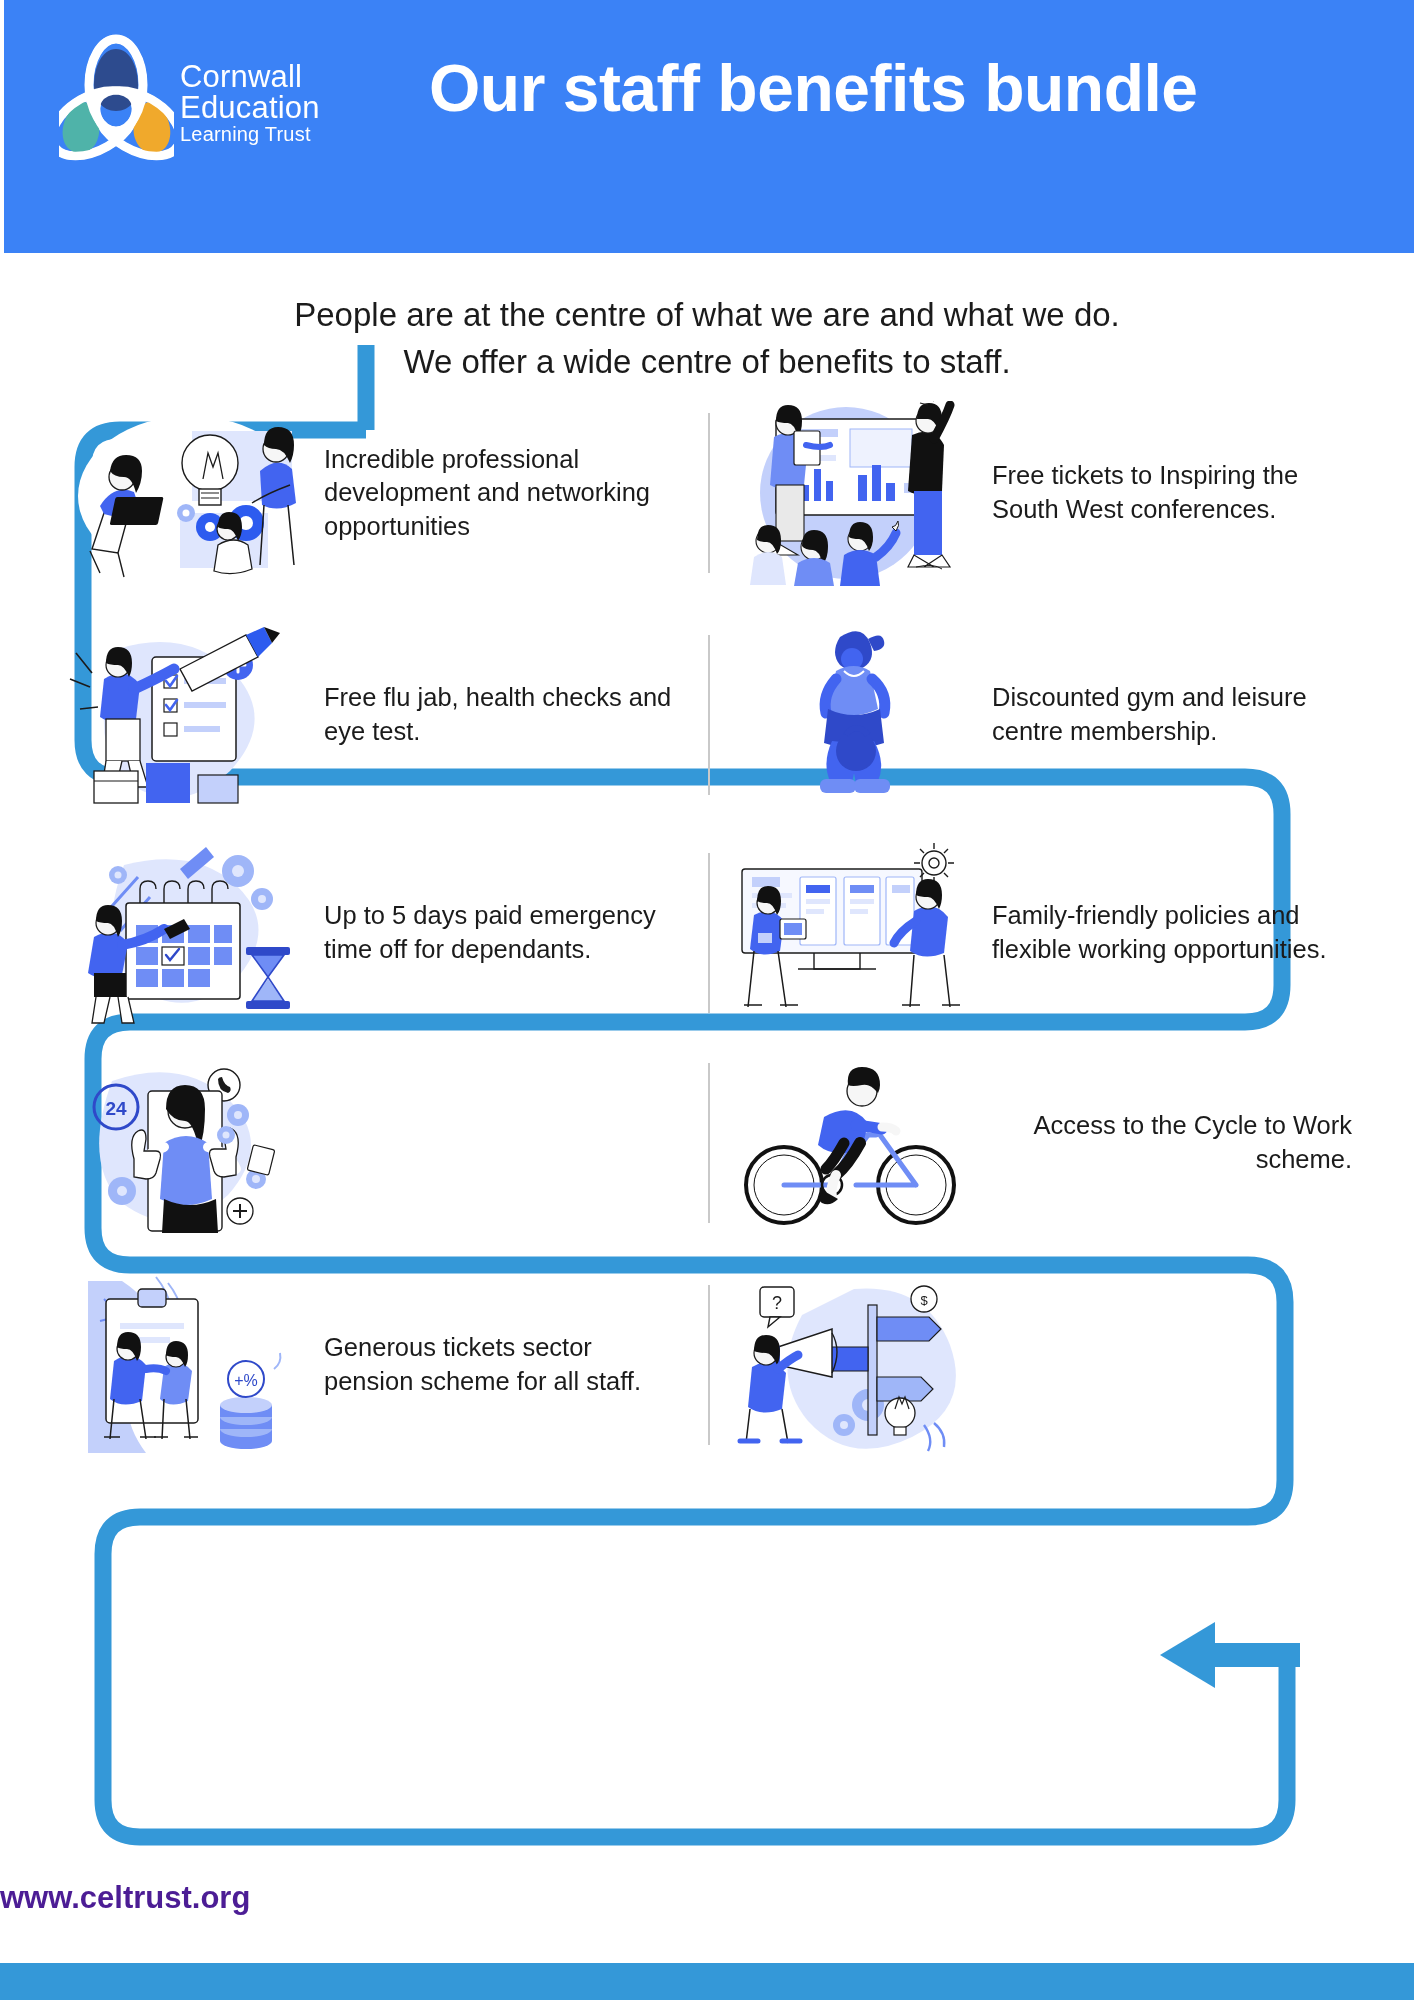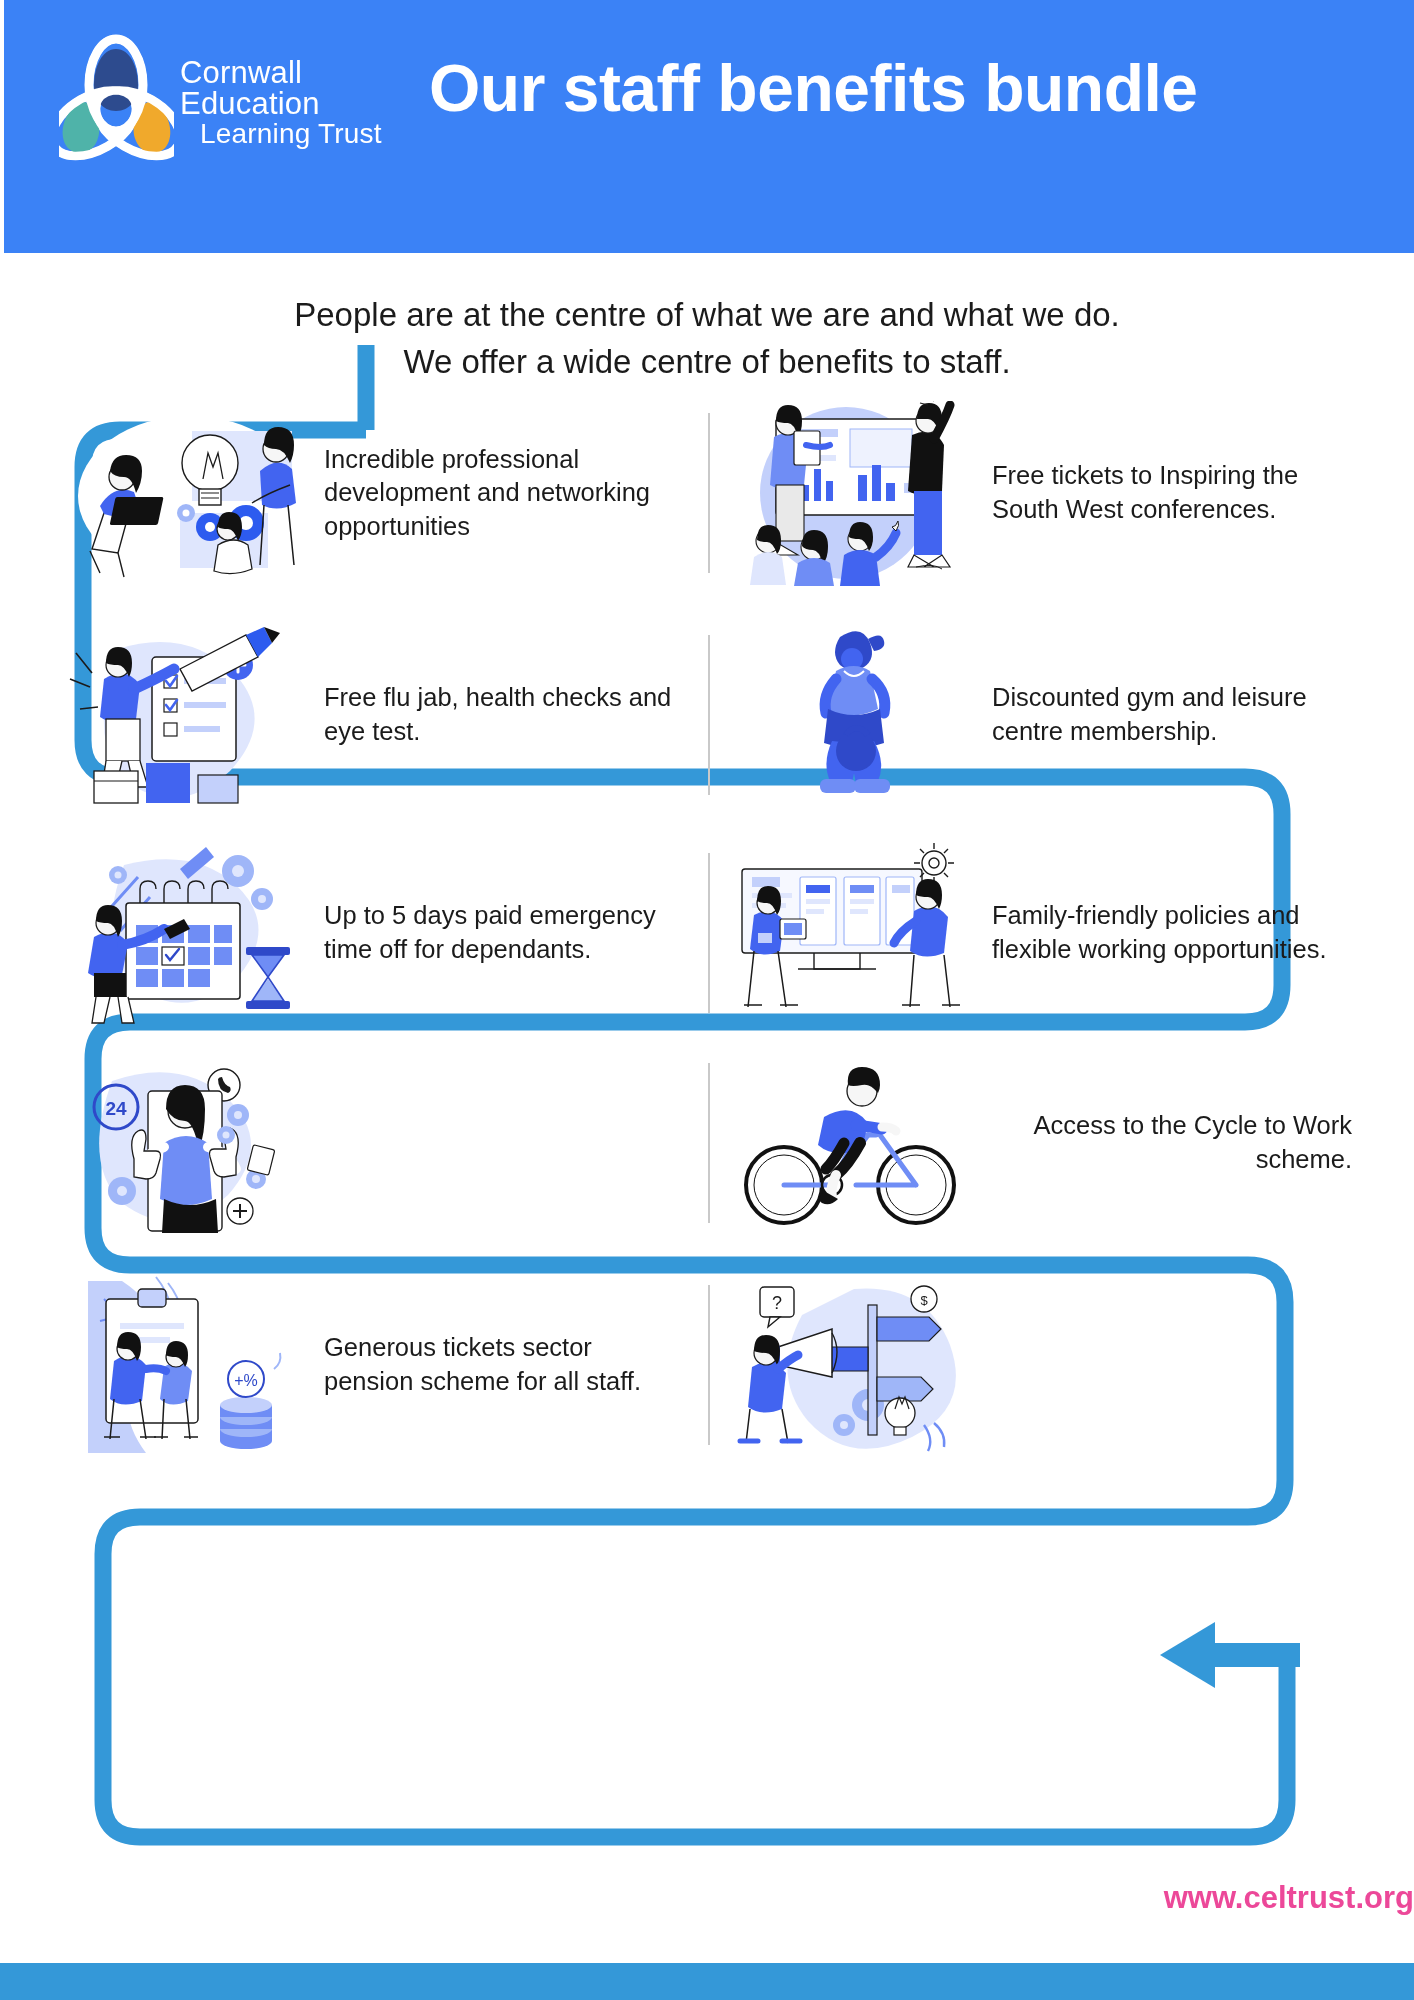--- a/index.html
+++ b/index.html
@@ -27,21 +27,21 @@
     display: flex; align-items: center; gap: 6px;
   }
   #logo-mark { width: 115px; height: 140px; flex: 0 0 115px; }
   #logo-words {
     display: flex; flex-direction: column;
     color: #ffffff; line-height: 1.02;
     font-size: 31px; letter-spacing: .2px;
     font-weight: 400;
   }
   #logo-words span { display: block; white-space: nowrap; }
-  #logo-words .l3 { font-size: 28px; margin-left: 20px; }
+  #logo-words .l3 { font-size: 20px; }
 
   #header-title {
     position: absolute; left: 425px; top: 52px;
     width: 960px;
     color: #ffffff;
     font-size: 66px;
     font-weight: bold;
     letter-spacing: -0.5px;
     line-height: 1.1;
   }
@@ -103,22 +103,22 @@
 
   .row1 { top: 398px; }
   .row2 { top: 620px; }
   .row3 { top: 838px; }
   .row4 { top: 1048px; text-align: right; }
   .row5 { top: 1270px; }
 
   
   #footer-url {
     position: absolute; left: 0; top: 1880px;
-    width: 1414px; text-align: right;
-    color: #ec4899;
+    width: 1414px; text-align: left;
+    color: #4c1d95;
     font-size: 31px;
     font-weight: bold;
   }
   #footer-bar {
     position: absolute; left: 0; top: 1963px;
     width: 1414px; height: 37px;
     background: #3498d8;
   }
 </style>
 </head>

